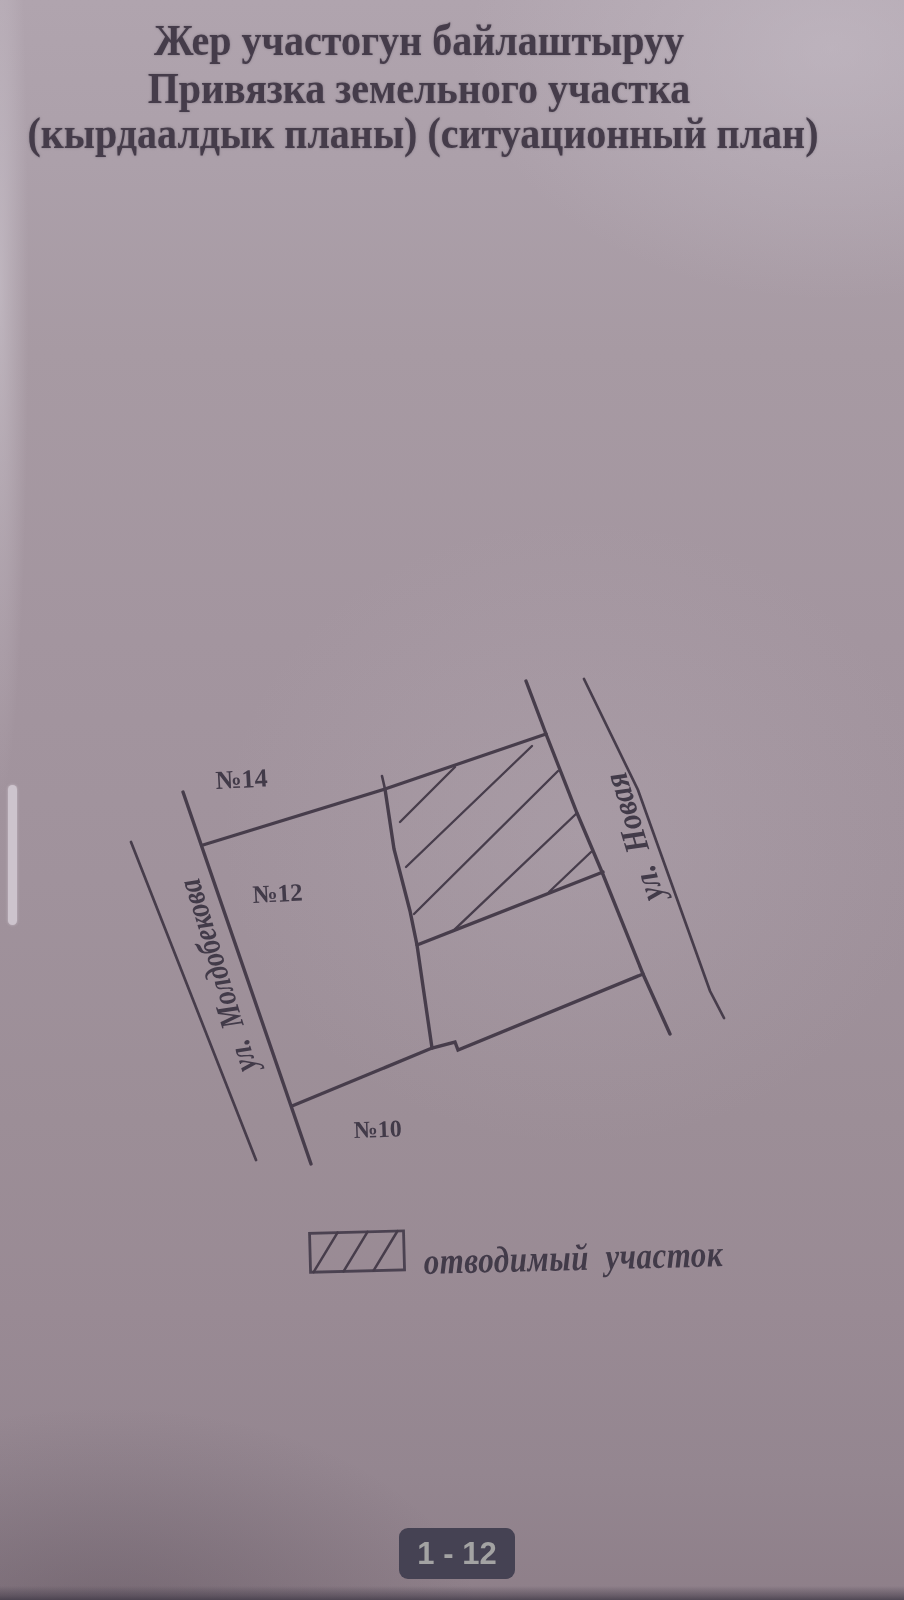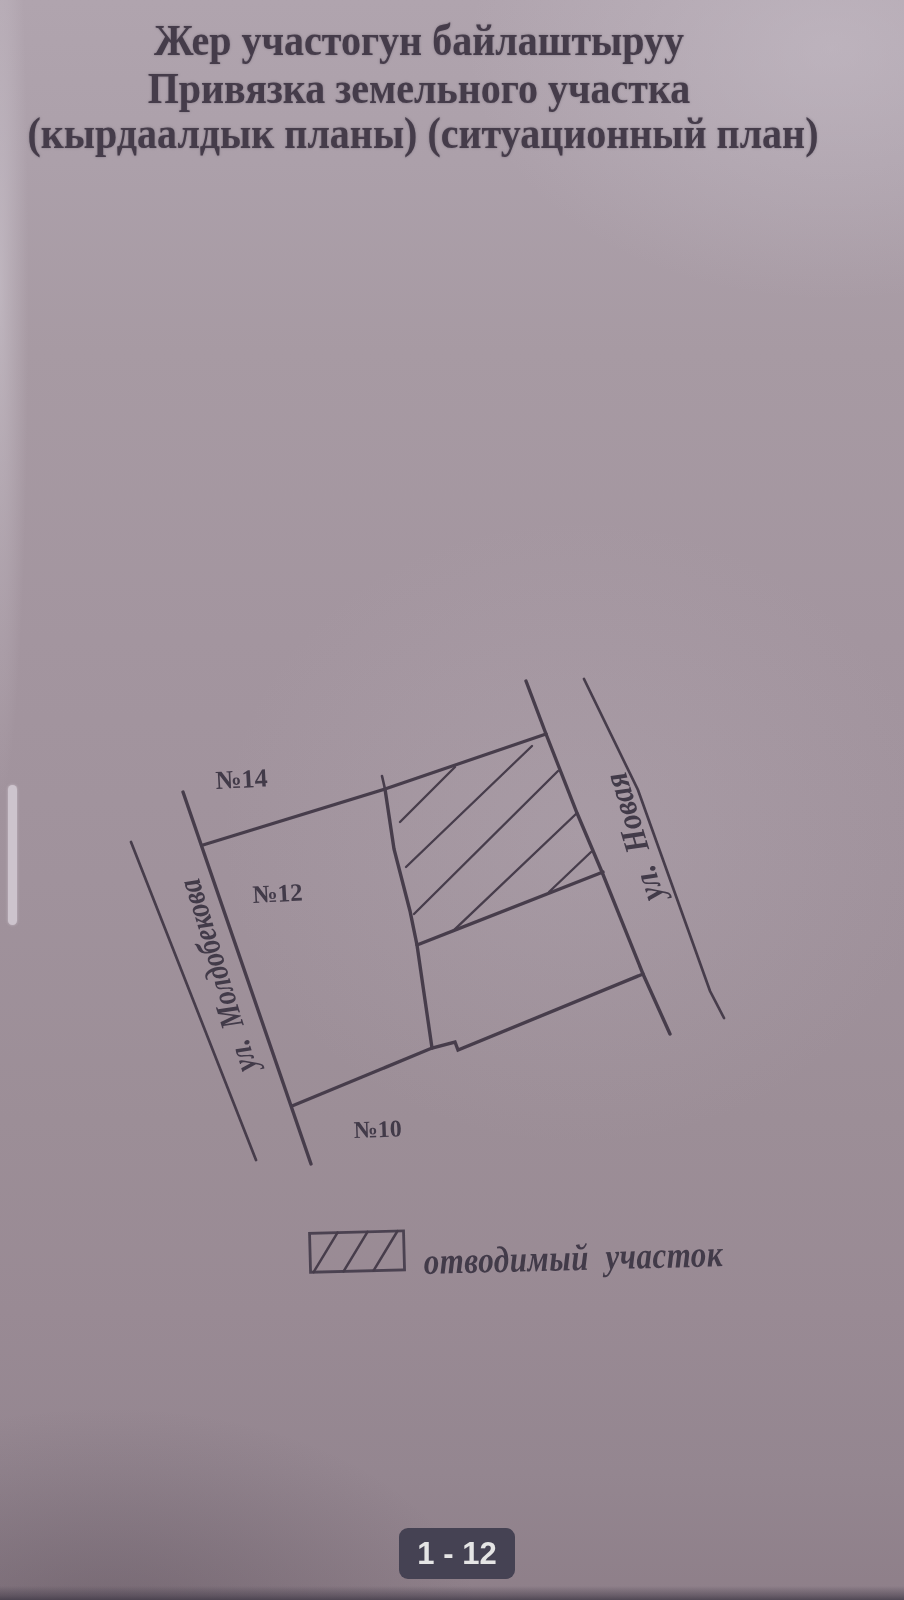--- a/index.html
+++ b/index.html
@@ -33,21 +33,21 @@
     font-size:40px;line-height:43px;
     transform:scaleY(1.13);transform-origin:0 0;
     text-shadow:0 0 2px rgba(74,65,80,0.5);
   }
   .t1{top:15px;}
   .t2{top:63px;}
   .t3{top:108px;width:846px;}
   .scrollbar{position:absolute;left:8px;top:785px;width:9px;height:140px;border-radius:5px;
     background:#cdc4cd;box-shadow:0 0 3px rgba(205,196,205,0.8);}
   .pill{position:absolute;left:399px;top:1528px;width:116px;height:51px;border-radius:9px;
-    background:#454253;color:#e5e5e5;
+    background:#454253;color:#a3a3a3;
     font-family:"Liberation Sans", sans-serif;font-weight:bold;font-size:31px;
     display:flex;align-items:center;justify-content:center;}
   svg{position:absolute;left:0;top:0;}
   .ln{fill:none;stroke-linecap:round;}
   .lab{stroke:none;fill:#423a49;font-family:"Liberation Serif",serif;font-weight:bold;}
   .street{stroke:none;fill:#423a49;font-family:"Liberation Serif",serif;font-weight:bold;font-style:italic;}
 </style>
 </head>
 <body>
 <div class="shade"></div>

